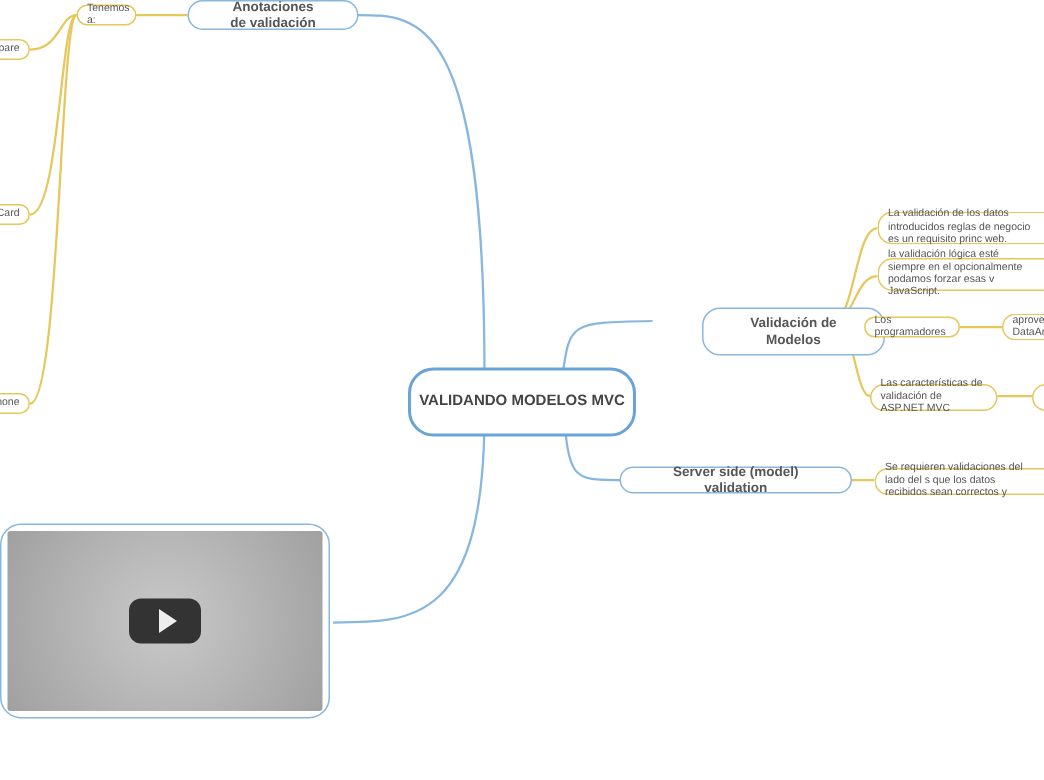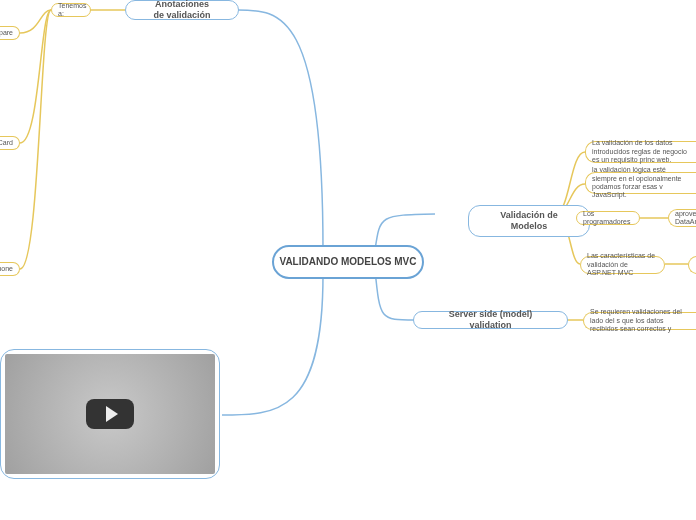--- a/index.html
+++ b/index.html
@@ -18,21 +18,21 @@
     text-align: center;
     display: flex;
     align-items: center;
     justify-content: center;
     line-height: 1.2;
   }
   .root {
     left: 272px;
     top: 245px;
     width: 152px;
-    height: 34px;
+    height: 46px;
     border: 2px solid #6aa3d5;
     border-radius: 17px;
     font-size: 10px;
     font-weight: bold;
     color: #444;
     background: #fff;
   }
   .main {
     border: 1px solid #87b7e0;
     border-radius: 12px;

